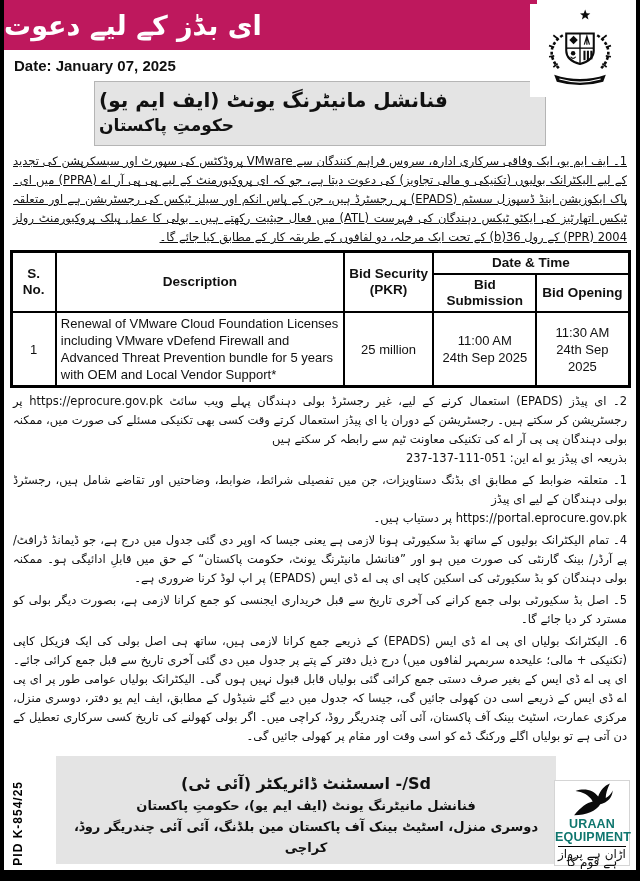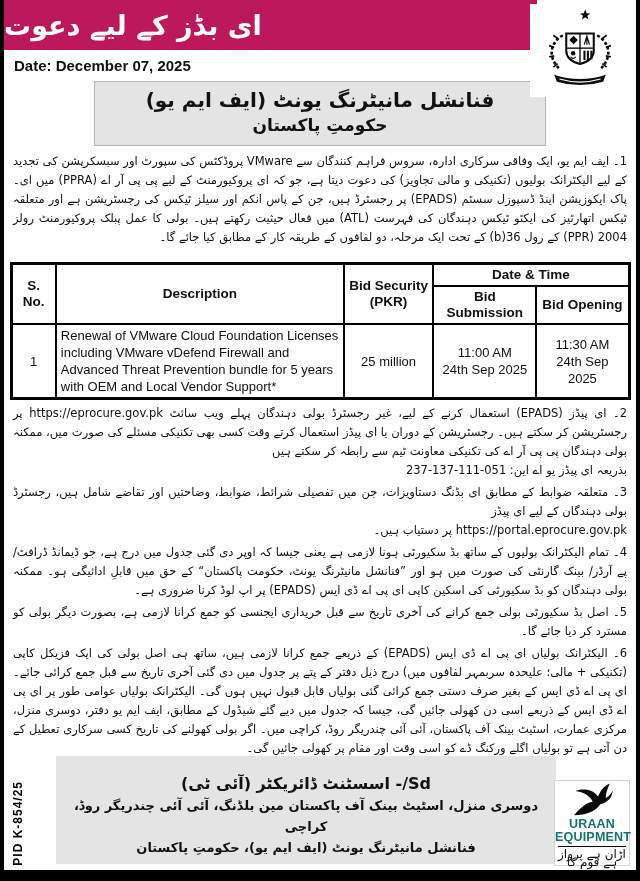--- a/index.html
+++ b/index.html
@@ -23,30 +23,30 @@
     position:absolute; top:4px; right:7px; width:99px; height:93px;
     background:#fff; display:flex; align-items:center; justify-content:center;
   }
   .emblem-box svg { width:86px; height:86px; }
   
   .ifb-wrap { padding:6px 10px 2px; width:530px; }
   .ifb-line { font-weight:bold; font-size:15px; line-height:20px; }
   
   .org-box {
     margin:3px auto 6px; width:452px; background:#e4e4e4;
-    border:1px solid #b5b5b5; text-align:center; padding:5px 4px 8px; direction:rtl;
+    border:1px solid #b5b5b5; text-align:left; padding:5px 4px 8px; direction:rtl;
   }
   .org-line1 { font-family:"DejaVu Sans", sans-serif; font-weight:bold; font-size:20px; line-height:27px; }
   .org-line2 { font-family:"DejaVu Sans", sans-serif; font-weight:bold; font-size:17px; line-height:23px; }
   
   .urdu {
     direction:rtl; text-align:justify; font-family:"DejaVu Sans", sans-serif;
     font-size:11.5px; line-height:19px; white-space:pre-line; padding:0 9px; color:#101010;
   }
-  .intro { margin-bottom:15px; }
+  .intro { margin-bottom:3px;text-decoration:underline; }
   .numlist .urdu { margin-bottom:3px; }
   
   .bid-table {
     width:621px; margin:3px auto 4px; border-collapse:collapse;
     border:3px solid #000; text-align:center;
   }
   .bid-table th, .bid-table td { border:2px solid #000; padding:2px 4px; }
   .bid-table th { font-size:13.5px; font-weight:bold; line-height:16px; }
   .bid-table td { font-size:13px; line-height:17px; }
   .pre { white-space:pre-line; }
@@ -119,21 +119,21 @@
         <path d="M24 36 l-5 -4 M20 46 l-6 -2 M20 56 l-6 1 M24 65 l-5 4" stroke="#0c0c0c" stroke-width="2"></path>
         <path d="M76 36 l5 -4 M80 46 l6 -2 M80 56 l6 1 M76 65 l5 4" stroke="#0c0c0c" stroke-width="2"></path>
 
         <path d="M20 78 Q50 88 80 78 L77 86 Q50 94 23 86 Z" fill="#0c0c0c"></path>
         <path d="M26 83 Q50 90 74 83" stroke="#ffffff" stroke-width="1.2" fill="none"></path>
       </svg>
     </span>
   </div>
 
   <div class="ifb-wrap">
-    <div class="ifb-line">Date: December 07, 2025</div>
+    <div class="ifb-line">Date: January 07, 2025</div>
   </div>
 
   <div class="org-box">
     <div class="org-line1">فنانشل مانیٹرنگ یونٹ (ایف ایم یو)</div>
     <div class="org-line2">حکومتِ پاکستان</div>
   </div>
 
   <p class="urdu intro">1۔ ایف ایم یو، ایک وفاقی سرکاری ادارہ، سروس فراہم کنندگان سے VMware پروڈکٹس کی سپورٹ اور سبسکرپشن کی تجدید کے لیے الیکٹرانک بولیوں (تکنیکی و مالی تجاویز) کی دعوت دیتا ہے، جو کہ ای پروکیورمنٹ کے لیے پی پی آر اے (PPRA) میں ای۔پاک ایکوزیشن اینڈ ڈسپوزل سسٹم (EPADS) پر رجسٹرڈ ہیں، جن کے پاس انکم اور سیلز ٹیکس کی رجسٹریشن ہے اور متعلقہ ٹیکس اتھارٹیز کی ایکٹو ٹیکس دہندگان کی فہرست (ATL) میں فعال حیثیت رکھتے ہیں۔ بولی کا عمل پبلک پروکیورمنٹ رولز 2004 (PPR) کے رول 36(b) کے تحت ایک مرحلہ، دو لفافوں کے طریقہ کار کے مطابق کیا جائے گا۔</p>
 
   <table class="bid-table">
@@ -168,31 +168,31 @@
         <td class="pre">11:30 AM
 24th Sep 2025</td>
       </tr>
     </tbody>
   </table>
 
 
   <div class="numlist">
     <p class="urdu">2۔ ای پیڈز (EPADS) استعمال کرنے کے لیے، غیر رجسٹرڈ بولی دہندگان پہلے ویب سائٹ https://eprocure.gov.pk پر رجسٹریشن کر سکتے ہیں۔ رجسٹریشن کے دوران یا ای پیڈز استعمال کرتے وقت کسی بھی تکنیکی مسئلے کی صورت میں، ممکنہ بولی دہندگان پی پی آر اے کی تکنیکی معاونت ٹیم سے رابطہ کر سکتے ہیں
 بذریعہ ای پیڈز یو اے این: 051-111-137-237</p>
-    <p class="urdu">3۔ متعلقہ ضوابط کے مطابق ای بڈنگ دستاویزات، جن میں تفصیلی شرائط، ضوابط، وضاحتیں اور تقاضے شامل ہیں، رجسٹرڈ بولی دہندگان کے لیے ای پیڈز
+    <p class="urdu">1۔ متعلقہ ضوابط کے مطابق ای بڈنگ دستاویزات، جن میں تفصیلی شرائط، ضوابط، وضاحتیں اور تقاضے شامل ہیں، رجسٹرڈ بولی دہندگان کے لیے ای پیڈز
 https://portal.eprocure.gov.pk پر دستیاب ہیں۔</p>
     <p class="urdu">4۔ تمام الیکٹرانک بولیوں کے ساتھ بڈ سکیورٹی ہونا لازمی ہے یعنی جیسا کہ اوپر دی گئی جدول میں درج ہے، جو ڈیمانڈ ڈرافٹ/ پے آرڈر/ بینک گارنٹی کی صورت میں ہو اور ”فنانشل مانیٹرنگ یونٹ، حکومت پاکستان“ کے حق میں قابلِ ادائیگی ہو۔ ممکنہ بولی دہندگان کو بڈ سکیورٹی کی اسکین کاپی ای پی اے ڈی ایس (EPADS) پر اپ لوڈ کرنا ضروری ہے۔</p>
     <p class="urdu">5۔ اصل بڈ سکیورٹی بولی جمع کرانے کی آخری تاریخ سے قبل خریداری ایجنسی کو جمع کرانا لازمی ہے، بصورت دیگر بولی کو مسترد کر دیا جائے گا۔</p>
     <p class="urdu">6۔ الیکٹرانک بولیاں ای پی اے ڈی ایس (EPADS) کے ذریعے جمع کرانا لازمی ہیں، ساتھ ہی اصل بولی کی ایک فزیکل کاپی (تکنیکی + مالی؛ علیحدہ سربمہر لفافوں میں) درج ذیل دفتر کے پتے پر جدول میں دی گئی آخری تاریخ سے قبل جمع کرائی جائے۔ ای پی اے ڈی ایس کے بغیر صرف دستی جمع کرائی گئی بولیاں قابل قبول نہیں ہوں گی۔ الیکٹرانک بولیاں عوامی طور پر ای پی اے ڈی ایس کے ذریعے اسی دن کھولی جائیں گی، جیسا کہ جدول میں دیے گئے شیڈول کے مطابق، ایف ایم یو دفتر، دوسری منزل، مرکزی عمارت، اسٹیٹ بینک آف پاکستان، آئی آئی چندریگر روڈ، کراچی میں۔ اگر بولی کھولنے کی تاریخ کسی سرکاری تعطیل کے دن آتی ہے تو بولیاں اگلے ورکنگ ڈے کو اسی وقت اور مقام پر کھولی جائیں گی۔</p>
   </div>
 
   <div class="sign-block">
     <div class="sd-line">Sd/- اسسٹنٹ ڈائریکٹر (آئی ٹی)</div>
+    <div class="sig-line">فنانشل مانیٹرنگ یونٹ (ایف ایم یو)، حکومتِ پاکستان</div>
     <div class="sig-line">دوسری منزل، اسٹیٹ بینک آف پاکستان مین بلڈنگ، آئی آئی چندریگر روڈ، کراچی</div>
-    <div class="sig-line">فنانشل مانیٹرنگ یونٹ (ایف ایم یو)، حکومتِ پاکستان</div>
   </div>
 
   <div class="pid">PID K-854/25</div>
 
   <div class="uraan">
     <span>
       <svg viewBox="0 0 64 52" xmlns="http://www.w3.org/2000/svg">
         <path d="M6 48 C16 36 24 30 33 28 C28 19 18 14 8 13 C22 8 34 12 41 21 C44 12 50 5 58 2 C54 10 52 17 52 23 C56 21 60 17 62 12 C62 22 54 30 44 32 C38 42 24 48 6 48 Z" fill="#0a0a0a"></path>
       </svg>
     </span>

